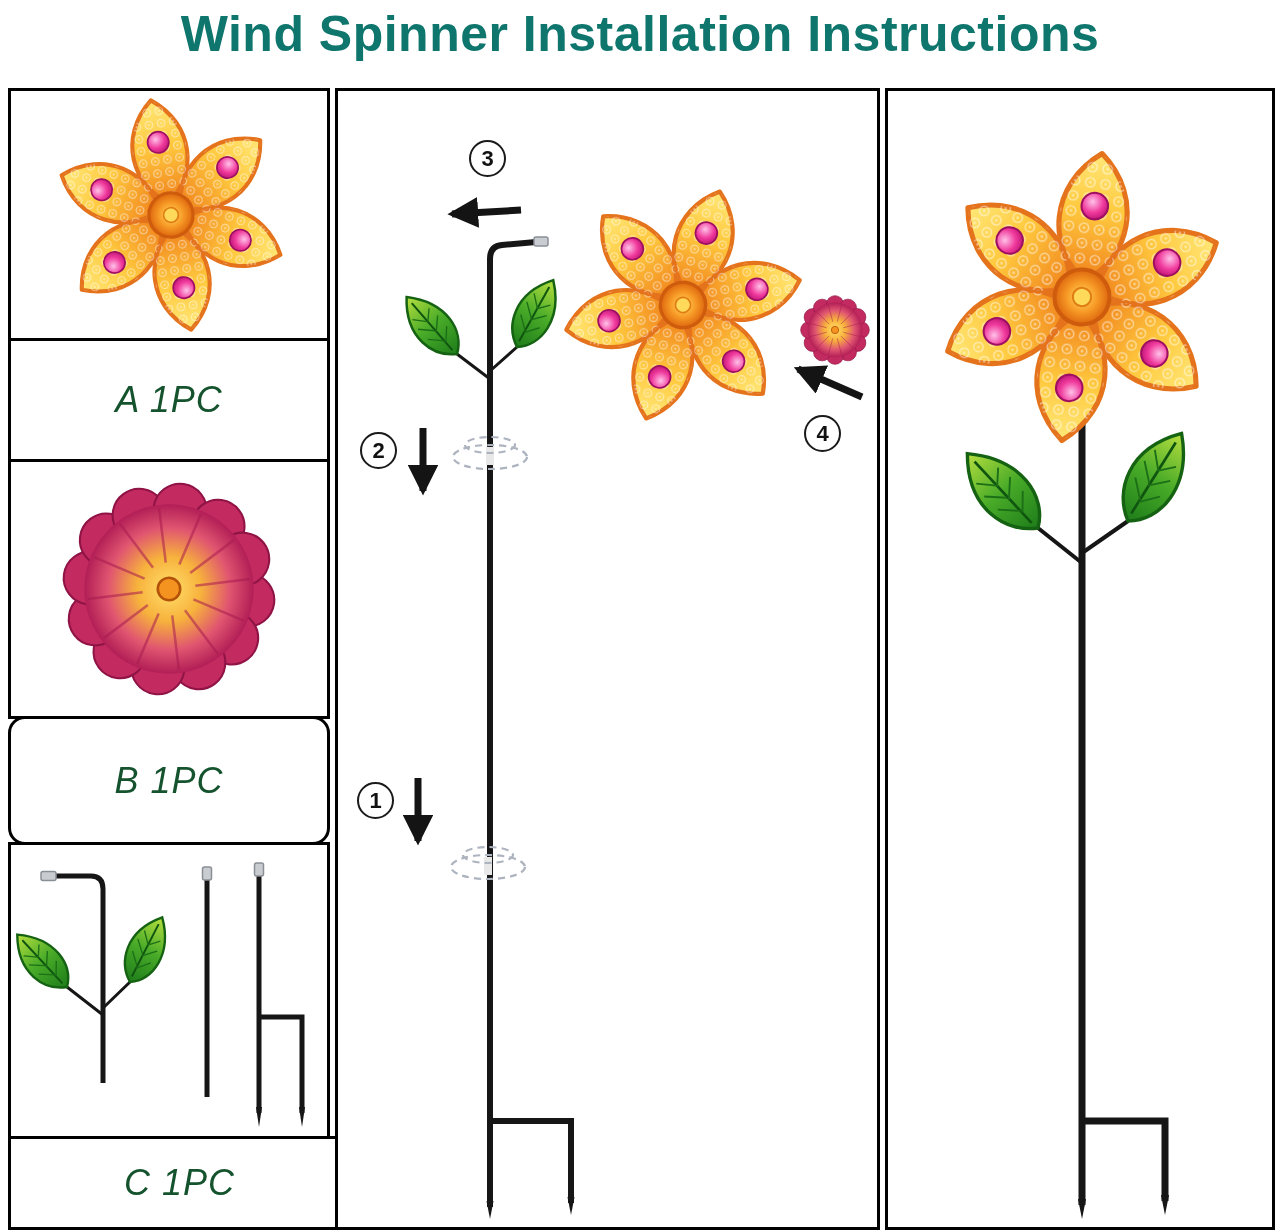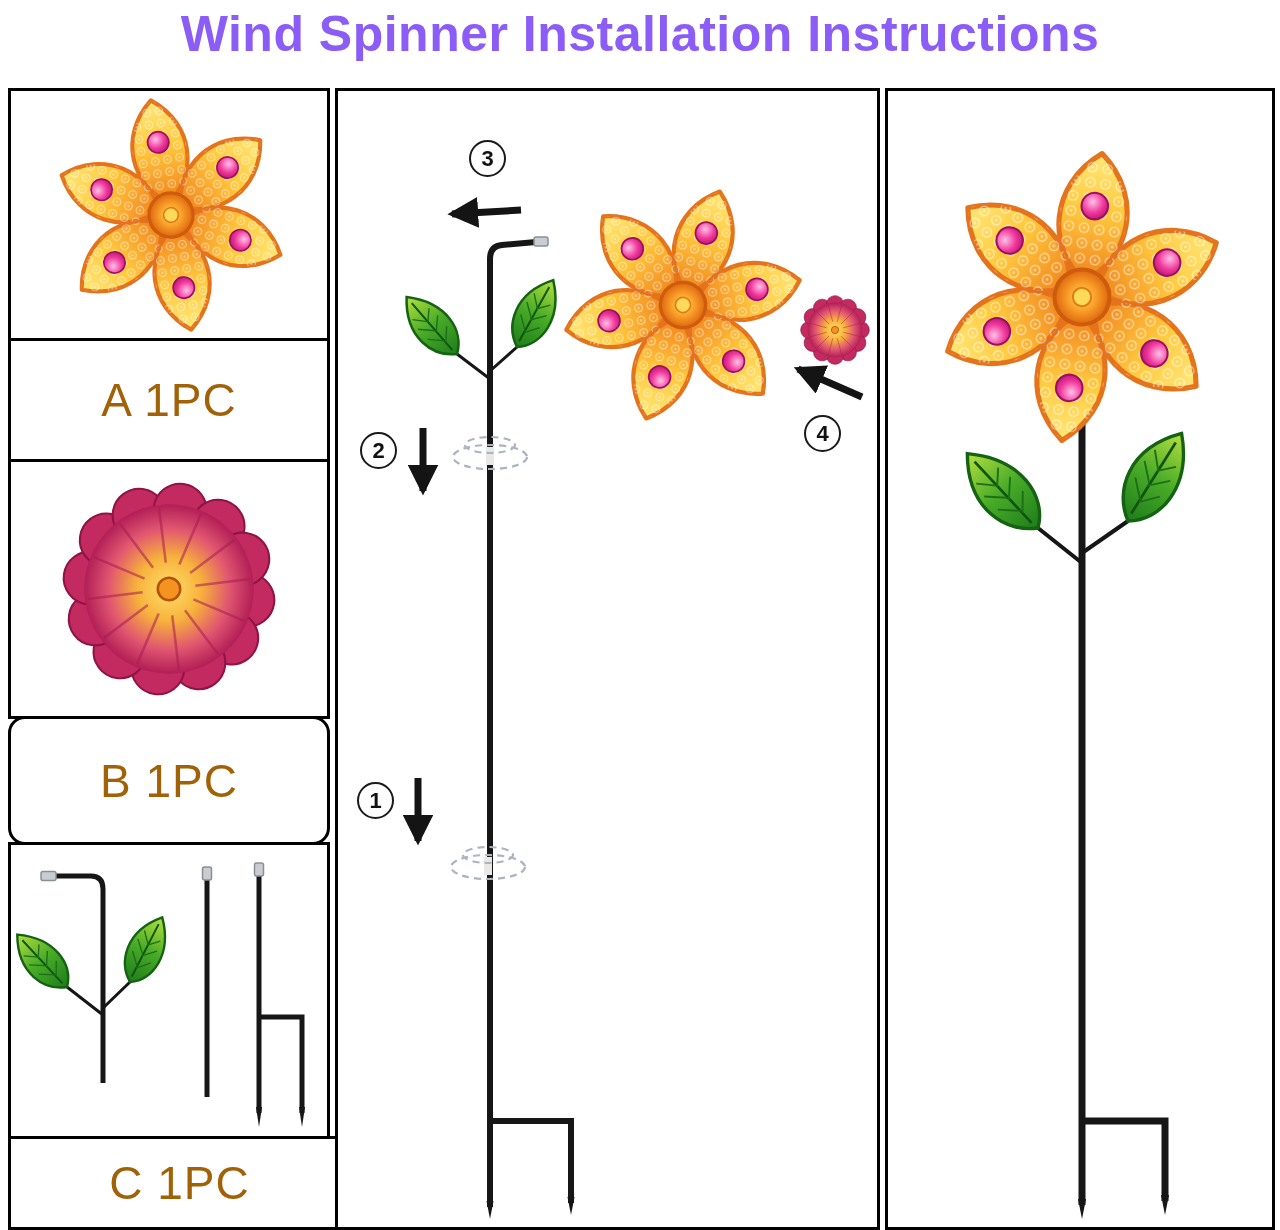--- a/index.html
+++ b/index.html
@@ -1,23 +1,23 @@
 <!DOCTYPE html>
 <html><head>
 <meta charset="utf-8">
 <style>
   * { box-sizing: border-box; }
   html,body { margin:0; padding:0; background:#fff; }
   body { font-family:"Liberation Sans", sans-serif; }
   .page { position:relative; width:1280px; height:1230px; background:#fff; overflow:hidden; }
   .title { position:absolute; top:2px; left:0; width:100%; margin:0; text-align:center;
-           font-size:50px; font-weight:bold; color:#8b5cf6; line-height:64px; letter-spacing:0.5px; }
+           font-size:50px; font-weight:bold; color:#0f766e; line-height:64px; letter-spacing:0.5px; }
   .box { position:absolute; border:3px solid #000; background:#fff; }
   .label-box { display:flex; align-items:center; justify-content:center;
-               font-size:46px; color:#a16207; letter-spacing:1px; }
+               font-size:36px; color:#14532d; letter-spacing:1px;font-style:italic; }
   .fill { position:absolute; left:0; top:0; width:100%; height:100%; display:block; }
   .badge { position:absolute; width:37px; height:37px; border:2px solid #1a1a1a; border-radius:50%;
            background:#fff; display:flex; align-items:center; justify-content:center;
            font-size:22px; font-weight:bold; color:#111; z-index:5; }
   
   .box-a-img { left:8px; top:88px;  width:322px; height:253px; }
   .box-a-lab { left:8px; top:338px; width:322px; height:124px; }
   .box-b-img { left:8px; top:459px; width:322px; height:260px; }
   .box-b-lab { left:8px; top:716px; width:322px; height:129px;border-radius:17px; }
   .box-c-img { left:8px; top:842px; width:322px; height:297px; }

